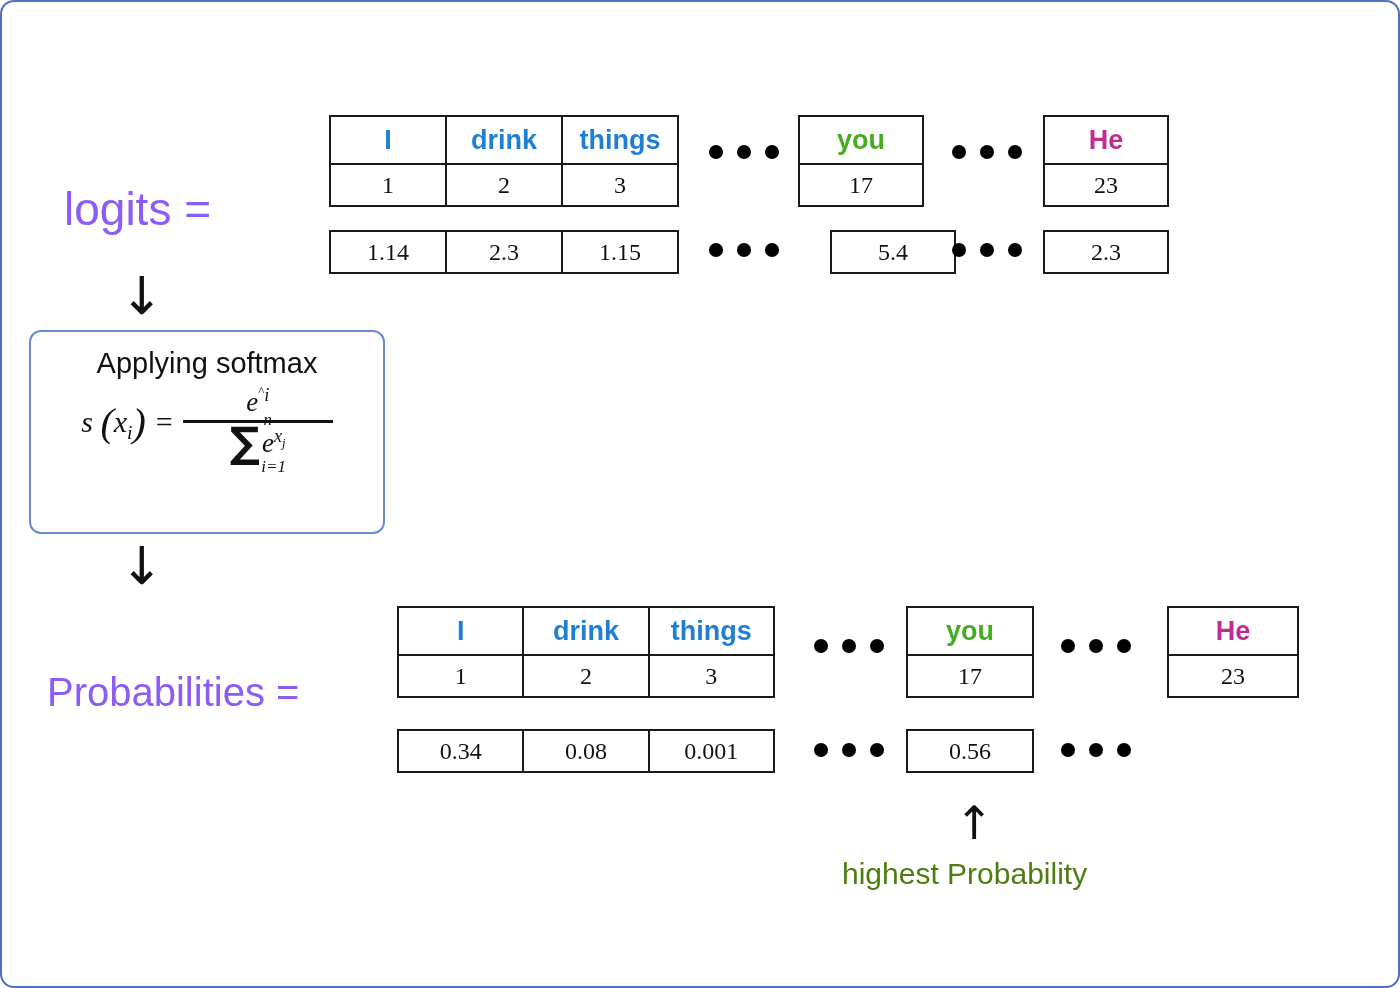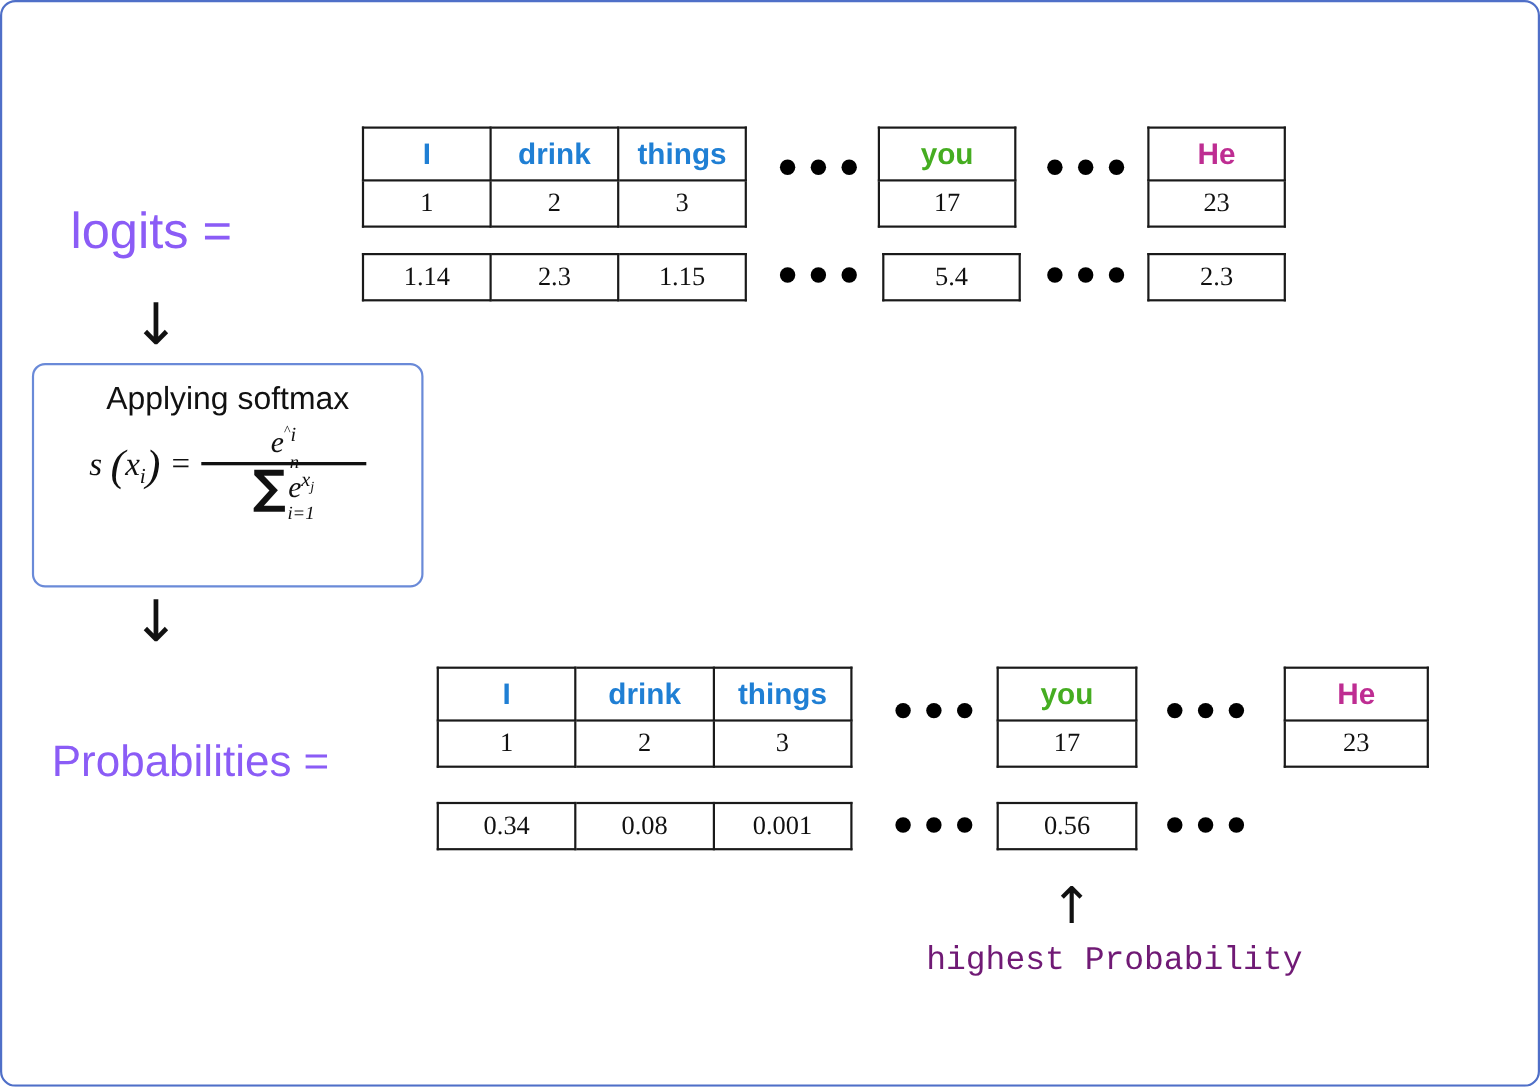--- a/index.html
+++ b/index.html
@@ -193,23 +193,23 @@
     font-weight: normal;
     white-space: nowrap;
   }
   .exp { white-space: nowrap; }
   .exp sup { font-size: 0.68em; font-style: italic; }
   .exp sub { font-size: 0.62em; font-style: italic; }
   .caret { font-style: normal; font-size: .7em; vertical-align: .45em; }
 
   
   .annot {
-    font-family: Liberation Mono, monospace;
+    font-family: Liberation Sans, sans-serif;
     font-size: 30px;
-    color: #701a75;
+    color: #4d7c0f;
     white-space: nowrap;
   }
 </style>
 </head>
 <body>
 
 <div id="canvas">
 
   <div class="abs big-label" style="left:62px; top:180px;">logits =</div>
 
@@ -271,21 +271,21 @@
     </tr>
   </tbody>
     </table>
 
   <div class="abs dots" style="left:707px; top:241px;">
     <i></i>
     <i></i>
     <i></i>
   </div>
 
-  <table class="vtable abs" style="left:800px; top:228px; width:126px;">
+  <table class="vtable abs" style="left:828px; top:228px; width:126px;">
     <tbody>
         <tr>
       <td>5.4</td>
     </tr>
   </tbody>
     </table>
 
   <div class="abs dots" style="left:950px; top:241px;">
     <i></i>
     <i></i>

